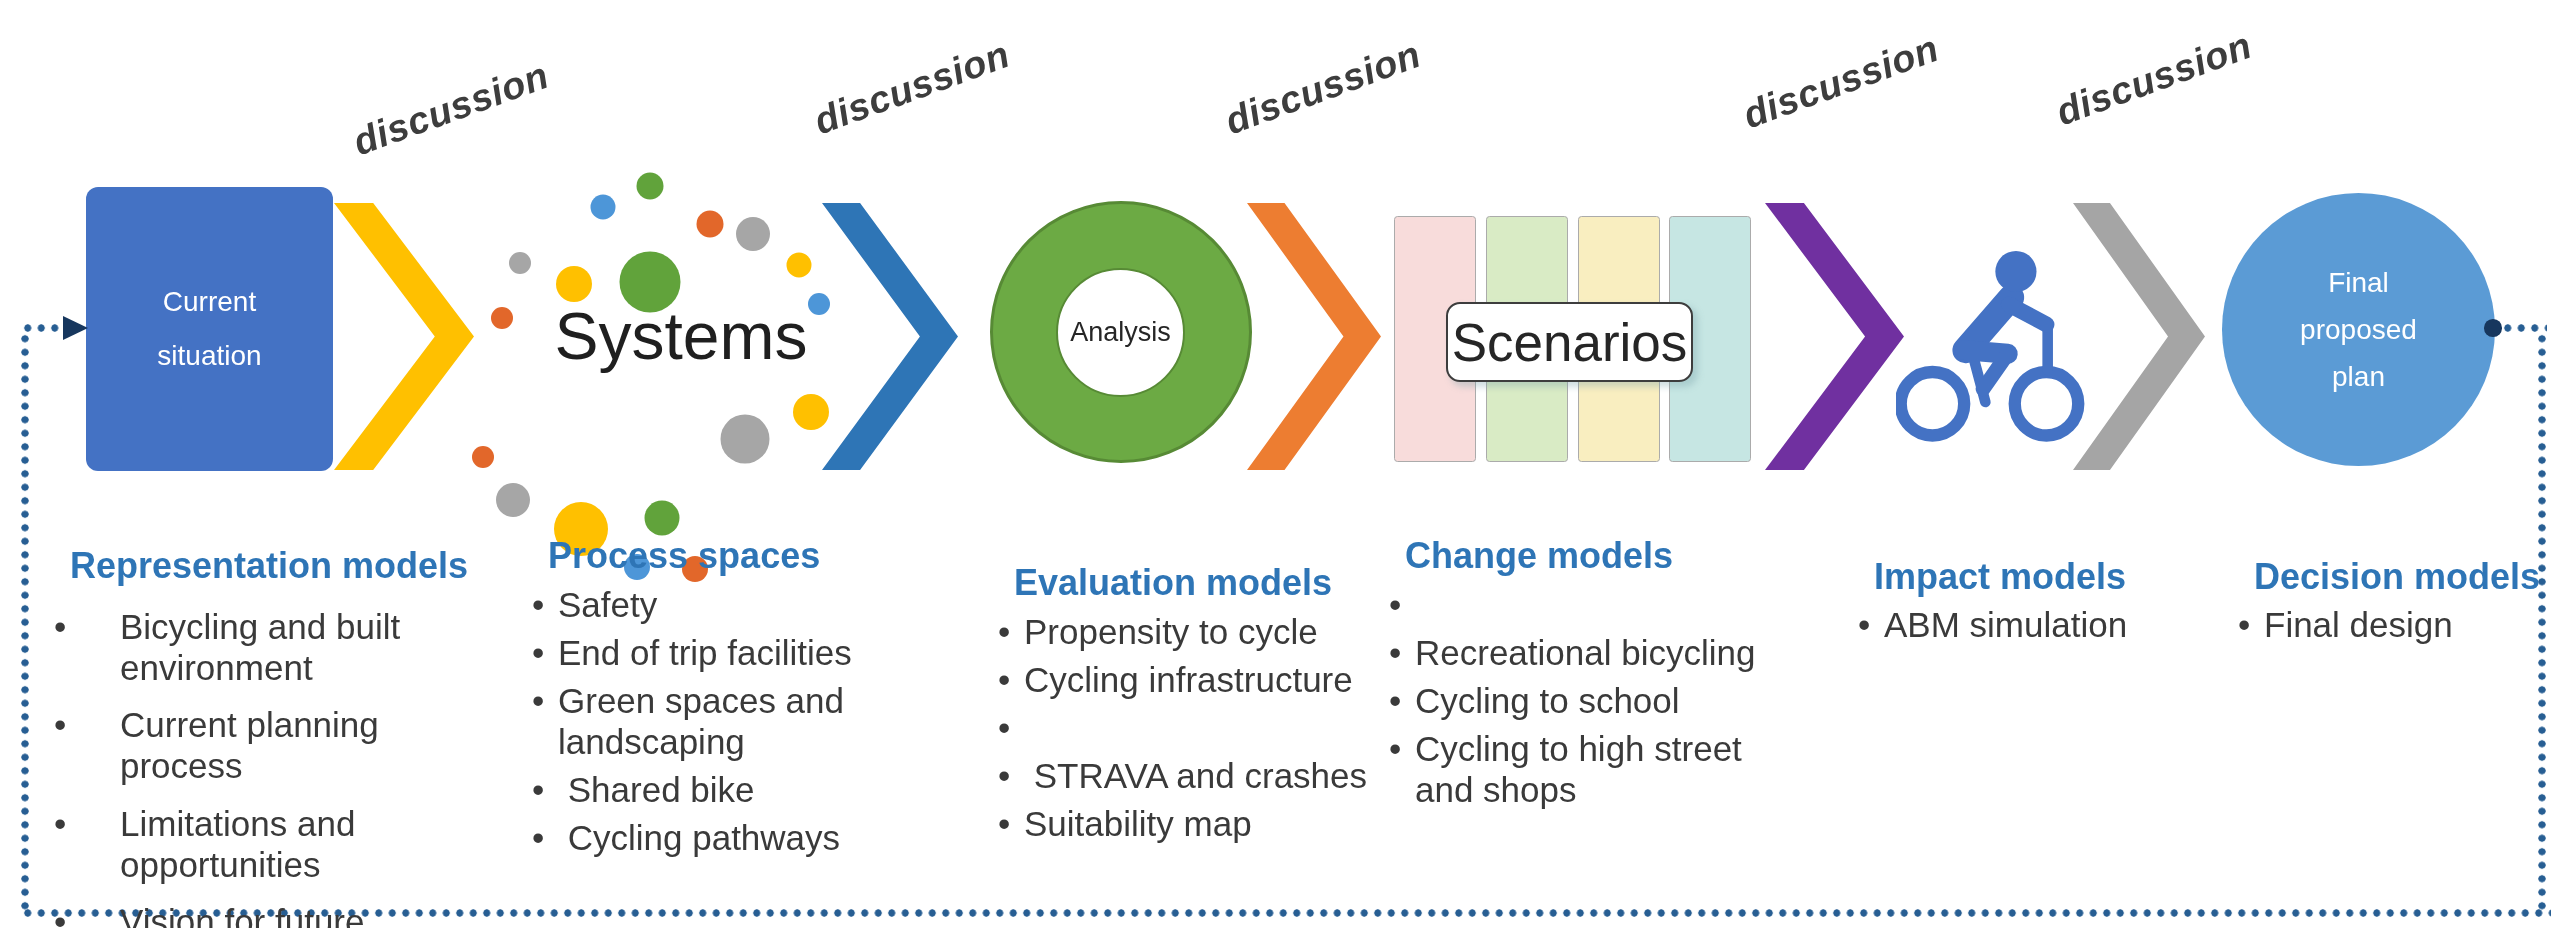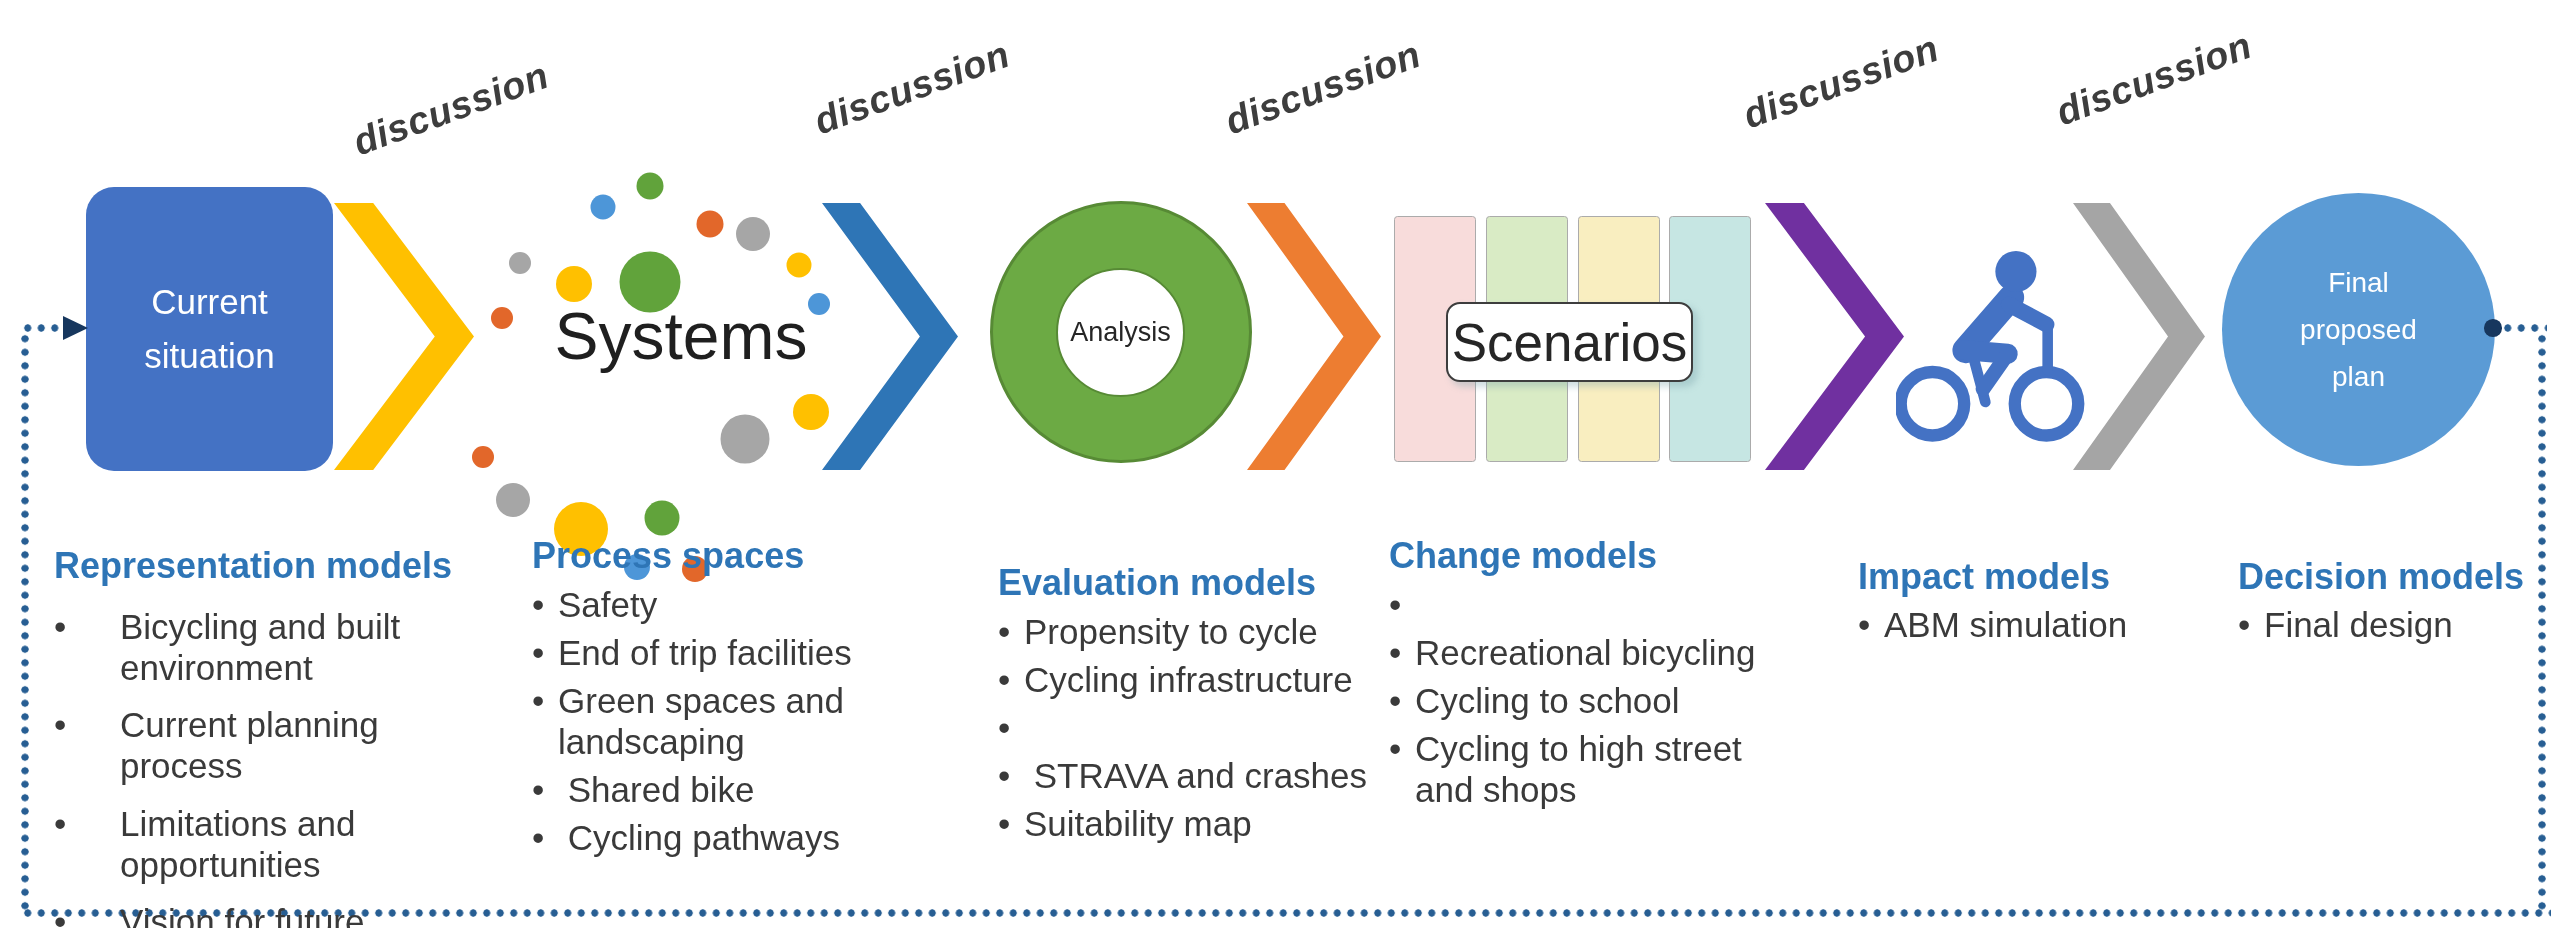--- a/index.html
+++ b/index.html
@@ -12,22 +12,22 @@
   .discussion{
     position:absolute;
     transform:translate(-50%,-50%) rotate(-20deg);
     font-style:italic;font-weight:700;font-size:38px;color:#3d3d3d;
     white-space:nowrap;letter-spacing:0.6px;
   }
 
   
   .stage-box{
     position:absolute;left:86px;top:187px;width:247px;height:284px;
-    border-radius:28px;display:flex;align-items:center;justify-content:center;
-    text-align:center;color:#fff;font-size:35px;line-height:54px;font-weight:400;
+    border-radius:12px;display:flex;align-items:center;justify-content:center;
+    text-align:center;color:#fff;font-size:28px;line-height:54px;font-weight:400;
   }
   .chevron{
     position:absolute;top:203px;height:267px;
     clip-path:polygon(0 0, 28% 0, 100% 50%, 28% 100%, 0 100%, 72% 50%);
   }
   .chev-yellow{left:334px;width:140px;}
   .chev-blue{left:822px;width:136px;}
   .chev-orange{left:1247px;width:134px;}
   .chev-purple{left:1765px;width:139px;}
   .chev-gray{left:2073px;width:132px;}
@@ -84,21 +84,21 @@
     position:absolute;left:63px;top:316px;width:0;height:0;
     border-left:25px solid #17375E;border-top:12.3px solid transparent;border-bottom:12.3px solid transparent;
   }
   .connector-dot{
     position:absolute;left:2484px;top:319px;width:17.6px;height:17.6px;border-radius:50%;
     background:#17375E;
   }
 
   
   .col{position:absolute;color:#3a3a3a;font-size:35px;line-height:41px;}
-  .col .heading{font-weight:700;font-size:36px;line-height:39px;color:#2E75B6;white-space:nowrap;}
+  .col .heading{font-weight:700;font-size:36px;line-height:39px;color:#2E75B6;white-space:nowrap;margin-left:16px;}
   .col .item{display:flex;align-items:flex-start;white-space:pre-wrap;}
   .col .bullet{flex:0 0 auto;}
   .col1{left:54px;top:546px;width:405px;}
   .col1 .items{margin-top:21px;}
   .col1 .item{margin-bottom:16.4px;}
   .col1 .bullet{width:66px;}
   .col2{left:532px;top:536px;width:364px;}
   .col2 .items{margin-top:9.4px;}
   .col2 .item{margin-bottom:7px;}
   .col2 .bullet{width:26px;}

